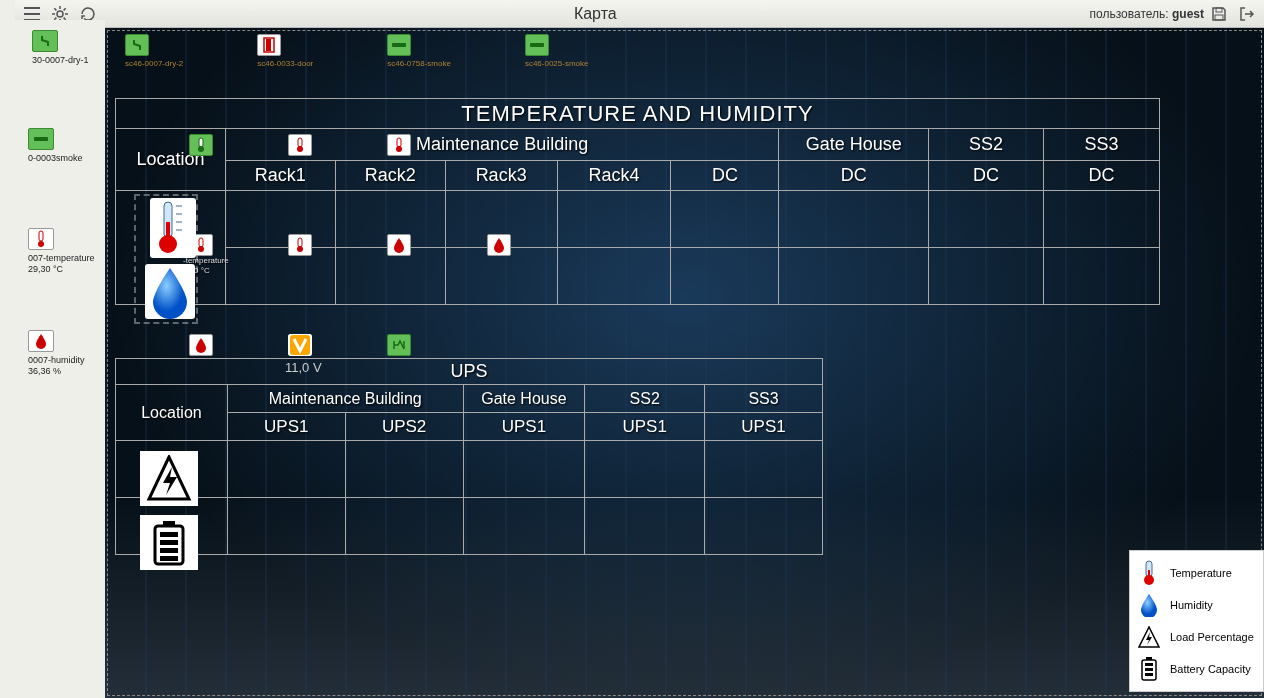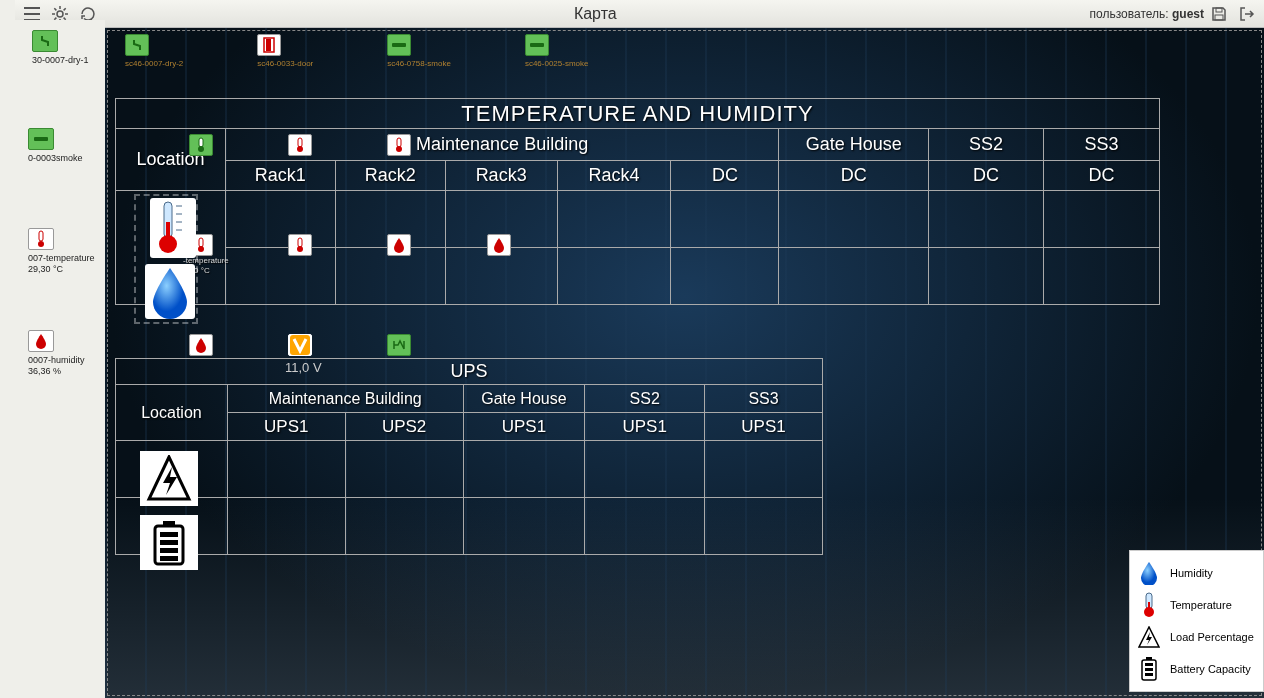--- a/index.html
+++ b/index.html
@@ -397,44 +397,44 @@
         <rect x="11" y="29" width="18" height="5" fill="#000"></rect>
         <rect x="11" y="37" width="18" height="5" fill="#000"></rect>
       </svg>
   </div>
 
   <div class="sel-border" style="top:166px;left:29px;width:64px;height:130px"></div>
 
   <div class="legend">
     <div class="legend-row">
       <span class="icon-cell">
+          <svg width="16" height="26" viewBox="0 0 16 26">
+            <rect x="5" y="1" width="6" height="16" rx="3" fill="#cfe8ff" stroke="#4a6a8a"></rect>
+            <circle cx="8" cy="20" r="5" fill="#d00"></circle>
+            <rect x="7" y="10" width="2" height="10" fill="#d00"></rect>
+          </svg>
+        </span>
+      <span>Temperature</span>
+    </div>
+    <div class="legend-row">
+      <span class="icon-cell">
           <svg width="20" height="24" viewBox="0 0 20 24">
             <path d="M10 1C10 1 2 12 2 17a8 8 0 0 0 16 0C18 12 10 1 10 1z" fill="url(#g2)"></path>
             <defs>
               <radialGradient id="g2" cx="40%" cy="35%">
                 <stop offset="0%" stop-color="#8cd0ff"></stop>
                 <stop offset="100%" stop-color="#0050c8"></stop>
               </radialGradient>
             </defs>
           </svg>
         </span>
       <span>Humidity</span>
     </div>
     <div class="legend-row">
       <span class="icon-cell">
-          <svg width="16" height="26" viewBox="0 0 16 26">
-            <rect x="5" y="1" width="6" height="16" rx="3" fill="#cfe8ff" stroke="#4a6a8a"></rect>
-            <circle cx="8" cy="20" r="5" fill="#d00"></circle>
-            <rect x="7" y="10" width="2" height="10" fill="#d00"></rect>
-          </svg>
-        </span>
-      <span>Temperature</span>
-    </div>
-    <div class="legend-row">
-      <span class="icon-cell">
           <svg width="22" height="22" viewBox="0 0 22 22">
             <path d="M11 1 1 21h20z" fill="#fff" stroke="#000" stroke-width="1.5"></path>
             <path d="M12 6 8 14h3l-2 5 5-8h-3z" fill="#000"></path>
           </svg>
         </span>
       <span>Load Percentage</span>
     </div>
     <div class="legend-row">
       <span class="icon-cell">
           <svg width="16" height="24" viewBox="0 0 16 24">

